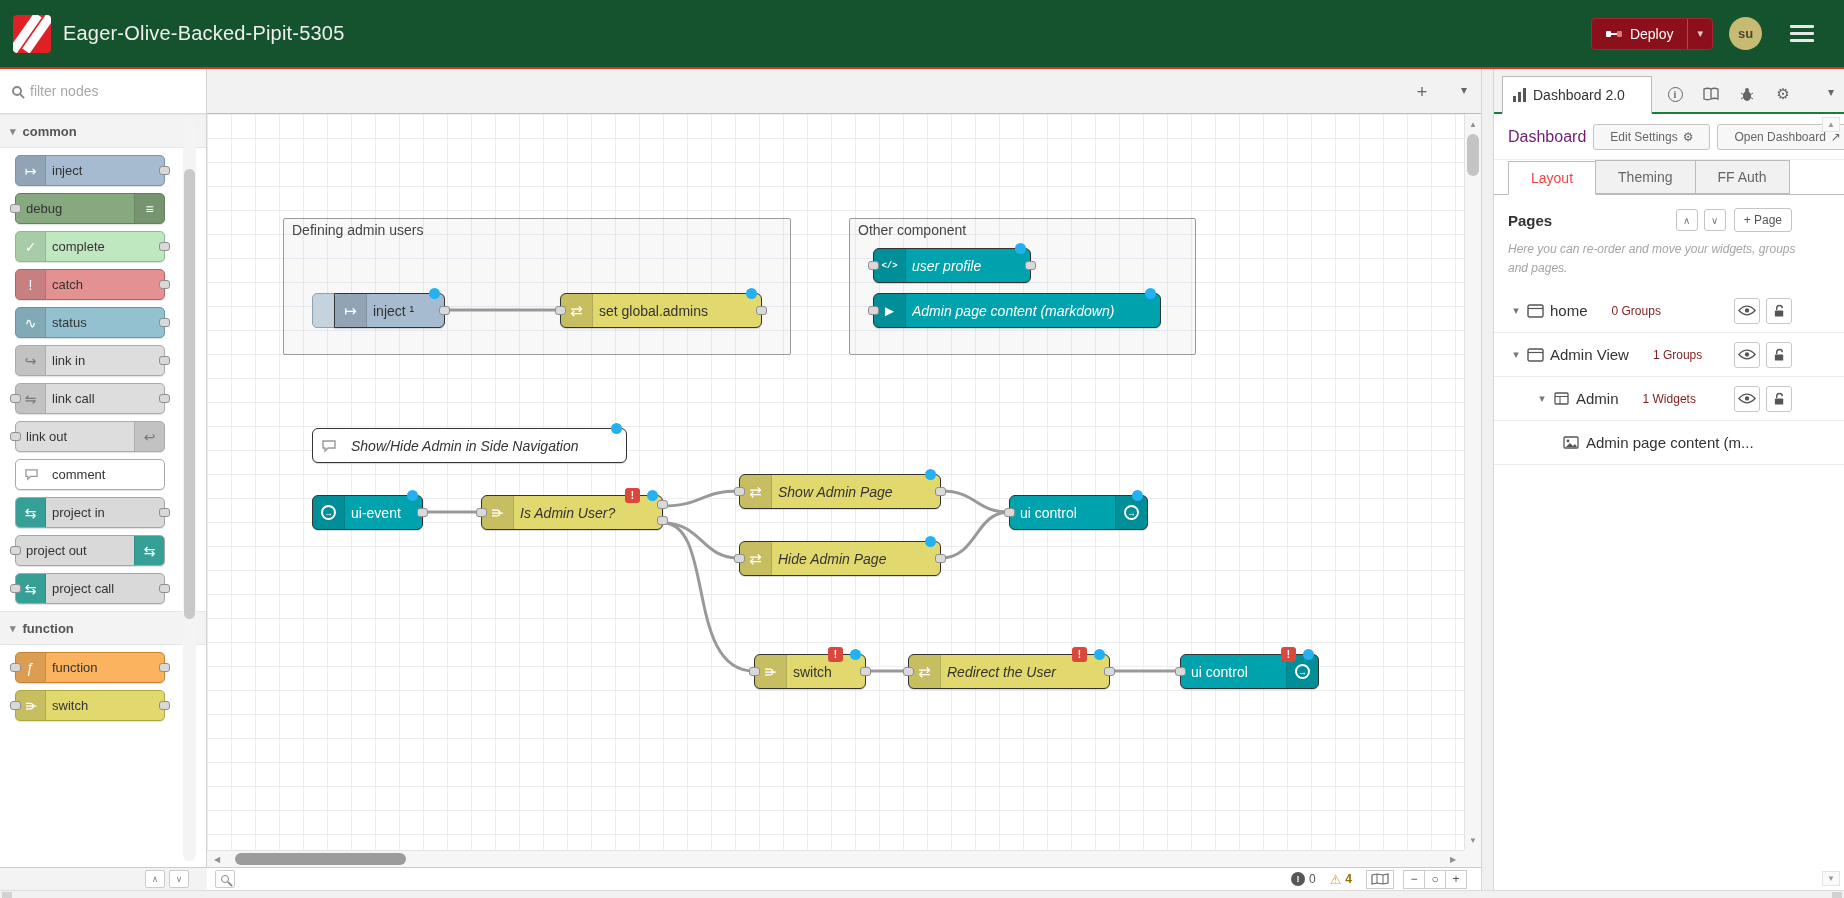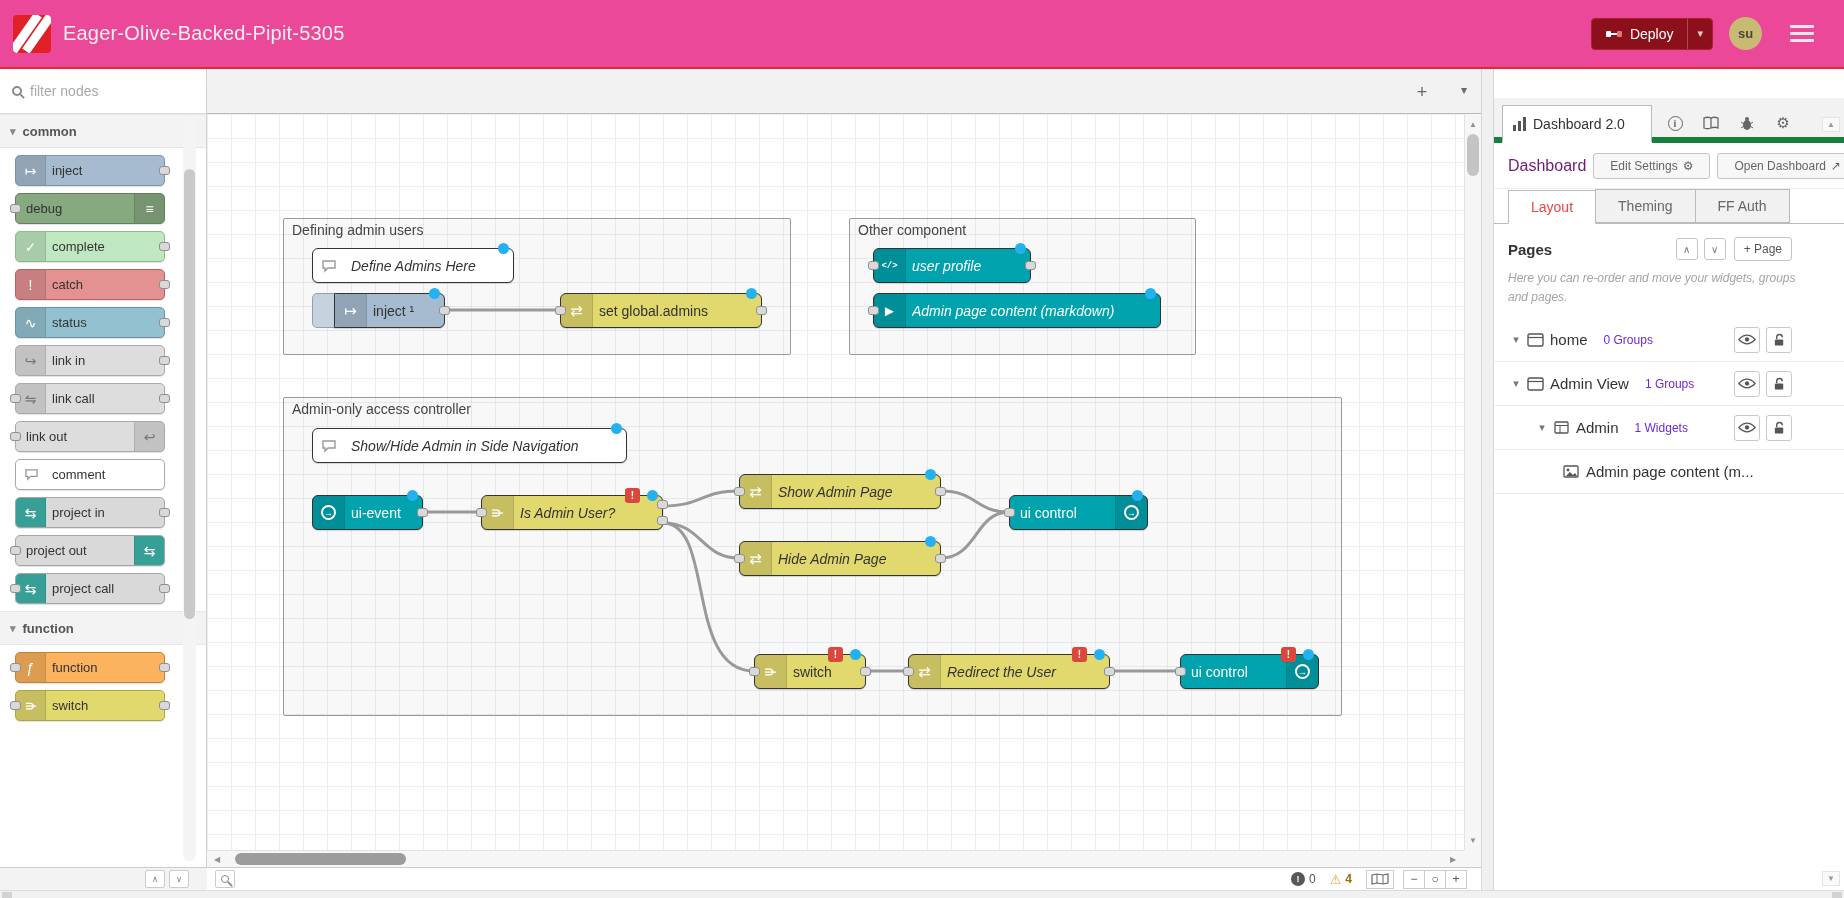--- a/index.html
+++ b/index.html
@@ -2,21 +2,21 @@
 <html><head>
 <meta charset="utf-8">
 <style>
   * { margin:0; padding:0; box-sizing:border-box; }
   html,body { background:#888; }
   #app {
     position:relative; width:1844px; height:898px; overflow:hidden;
     background:#fff; font-family:"Liberation Sans", sans-serif; font-size:14px; color:#333;
   }
   
-  #header { position:absolute; left:0; top:0; width:1844px; height:67px; background:#ec4899; display:flex; align-items:center; }
+  #header { position:absolute; left:0; top:0; width:1844px; height:67px; background:#14532d; display:flex; align-items:center; }
   #redline { position:absolute; left:0; top:67px; width:1844px; height:2px; background:#d93025; }
   #logo { position:relative; width:38px; height:38px; margin-left:13px; background:#df2127; border-radius:4px; overflow:hidden; }
   #logo .bar { position:absolute; width:9px; height:44px; background:#fff; transform:rotate(35deg); }
   #logo .bar.b1 { left:8px; top:-4px; }
   #logo .bar.b2 { left:21px; top:-4px; }
   #title { color:#efefef; font-size:20px; margin-left:12px; font-weight:400; letter-spacing:.2px; }
   #hspacer { flex:1; }
   #deploy { display:flex; align-items:stretch; height:32px; background:#8C101C; border:1px solid #a8252f; border-radius:4px; overflow:hidden; margin-right:16px; cursor:pointer; }
   #deploy .dmain { display:flex; align-items:center; gap:8px; padding:0 14px; color:#fff; font-size:14px; }
   #deploy .dsep { width:1px; background:rgba(255,255,255,.25); }
@@ -97,21 +97,21 @@
   #vsb .arrow { position:absolute; left:0; width:16px; height:16px; color:#909090; font-size:8px; display:flex; align-items:center; justify-content:center; cursor:pointer; }
   #vsb .thumb { position:absolute; left:2px; width:12px; top:20px; height:42px; background:#c4c4c4; border-radius:6px; }
   #hsb { left:0; bottom:0; height:17px; width:1274px; border-top:1px solid #e2e2e2; }
   #hsb .arrow { position:absolute; top:0; width:16px; height:16px; color:#909090; font-size:8px; display:flex; align-items:center; justify-content:center; cursor:pointer; }
   #hsb .thumb { position:absolute; top:2px; height:12px; left:28px; width:171px; background:#9c9c9c; border-radius:6px; }
   #sbcorner { right:0; bottom:0; width:17px; height:17px; }
 
   
   #divider { position:absolute; left:1481px; top:69px; width:13px; bottom:8px; background:#f0f0f0; border-left:1px solid #d6d6d6; border-right:1px solid #d6d6d6; cursor:col-resize; }
   #sidebar { position:absolute; left:1494px; top:69px; width:350px; bottom:8px; background:#fff; }
-  #sb-tabs { position:relative; height:45px; background:#f2f2f2; border-bottom:6px solid #15803d;margin-top:29px; }
+  #sb-tabs { position:relative; height:45px; background:#f2f2f2; border-bottom:2px solid #15803d; }
   #sb-tab-active { position:absolute; left:8px; top:7px; width:150px; height:38px; background:#fff; border:1px solid #bbb; border-bottom:1px solid #fff; display:flex; align-items:center; gap:7px; padding-left:10px; font-size:14px; color:#333; cursor:pointer; }
   .chart-ico { display:flex; align-items:flex-end; gap:2px; height:14px; }
   .chart-ico i { width:3px; background:#555; display:block; }
   .icontab { position:absolute; top:12px; width:30px; height:26px; display:flex; align-items:center; justify-content:center; color:#666; cursor:pointer; font-size:15px; }
   .icircle { width:15px; height:15px; border:1.5px solid #666; border-radius:50%; font-size:10px; font-weight:bold; color:#666; display:flex; align-items:center; justify-content:center; font-family:"Liberation Serif",serif; }
   #sb-caret { position:absolute; right:10px; top:16px; color:#666; font-size:12px; cursor:pointer; }
   .sb-scroll-arrow { position:absolute; right:4px; width:18px; height:15px; color:#9a9a9a; font-size:8px; display:flex; align-items:center; justify-content:center; border:1px solid #e4e4e4; background:#fafafa; cursor:pointer; z-index:4; }
 
   #sb-head { display:flex; align-items:center; padding:10px 12px 9px 14px; border-bottom:1px solid #eee; }
   #sb-head .t { font-size:16px; color:#701a75; flex:1; }
@@ -123,21 +123,21 @@
   #pages-row { display:flex; align-items:center; padding:13px 52px 6px 14px; }
   #pages-row .t { font-weight:bold; font-size:15px; color:#333; flex:1; }
   .sq-btn { width:22px; height:22px; border:1px solid #c4c4c4; border-radius:3px; background:#fff; color:#777; font-size:10px; display:flex; align-items:center; justify-content:center; margin-left:6px; cursor:pointer; }
   #add-page { height:24px; padding:0 9px; border:1px solid #c4c4c4; border-radius:3px; background:#fff; color:#555; font-size:12px; display:flex; align-items:center; margin-left:8px; cursor:pointer; }
   #pages-help { padding:2px 40px 12px 14px; font-style:italic; color:#a4a4a4; font-size:12px; line-height:1.55; }
 
   .trow { display:flex; align-items:center; height:44px; border-bottom:1px solid #ececec; padding-right:52px; cursor:pointer; }
   .trow .chev { width:16px; color:#777; font-size:11px; text-align:center; flex:none; }
   .trow .tico { width:22px; display:flex; justify-content:center; flex:none; }
   .trow .lbl { font-size:15px; color:#333; margin-left:4px; white-space:nowrap; }
-  .trow .meta { font-size:12px; color:#6d28d9; margin-left:16px; white-space:nowrap; }
+  .trow .meta { font-size:12px; color:#7f1d1d; margin-left:24px; white-space:nowrap; }
   .trow .grow { flex:1; }
   .rbtn { width:26px; height:26px; border:1px solid #c9c9c9; border-radius:3px; background:#fff; display:flex; align-items:center; justify-content:center; margin-left:6px; flex:none; cursor:pointer; }
   .ind1 { padding-left:14px; }
   .ind2 { padding-left:40px; }
   .ind3 { padding-left:66px; }
   .trow.noline { border-bottom:1px solid #ececec; }
 
   
   #footer-left { position:absolute; left:0; top:867px; width:207px; height:23px; background:#f3f3f3; border-top:1px solid #ccc; display:flex; align-items:center; justify-content:flex-end; padding-right:18px; gap:4px; }
   .ft-btn { width:20px; height:18px; border:1px solid #ccc; border-radius:2px; background:#fff; color:#888; font-size:9px; display:flex; align-items:center; justify-content:center; cursor:pointer; }
@@ -331,33 +331,21 @@
       <path d="M659 557 C 678 557 682 557 701 557" stroke="#999" stroke-width="3" fill="none" stroke-linecap="round"></path>
       <path d="M903 557 C 935 557 940 557 973 557" stroke="#999" stroke-width="3" fill="none" stroke-linecap="round"></path>
     </svg>
 
     <div class="group" style="left:76px;top:104px;width:508px;height:137px">
       <span class="glabel">Defining admin users</span>
     </div>
     <div class="group" style="left:642px;top:104px;width:347px;height:137px">
       <span class="glabel">Other component</span>
     </div>
-    <div class="group" style="left:76px;top:283px;width:1059px;height:319px">
-      <span class="glabel">Admin-only access controller</span>
-    </div>
-
-    <div class="node n-comment" style="left:105px;top:134px;width:202px">
-      <span class="nicon plain">
-        <svg class="gl" width="16" height="14" viewBox="0 0 16 14">
-            <path class="bubble-svg" d="M2 2 h12 v7 h-7 l-3 3 v-3 h-2 z"></path>
-          </svg>
-      </span>
-      <span class="nlabel it">Define Admins Here</span>
-      <span class="bluedot"></span>
-    </div>
+
 
     <div class="inj-btn" style="left:105px;top:179px"></div>
     <div class="node n-inject injbody" style="left:127px;top:179px;width:111px">
       <span class="nicon">
           <span>↦</span>
         </span>
       <span class="nlabel">inject ¹</span>
       <span class="port out"></span>
       <span class="bluedot"></span>
     </div>

